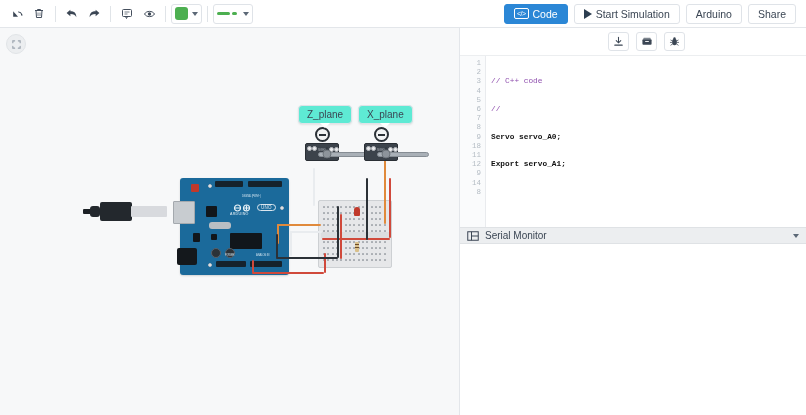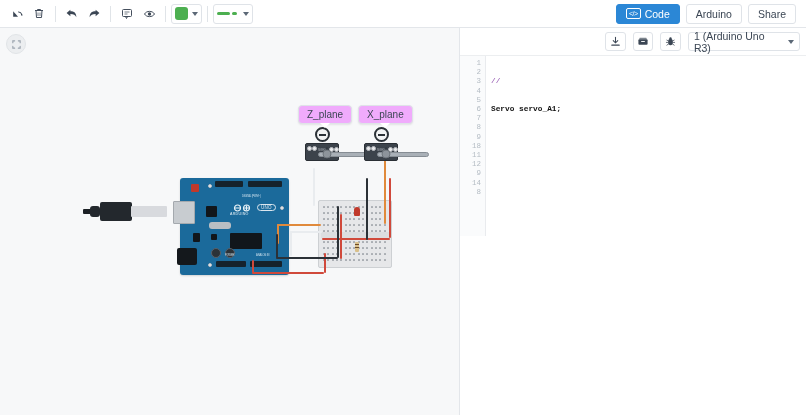--- a/index.html
+++ b/index.html
@@ -79,21 +79,21 @@
     position: absolute; left: 6px; top: 6px;
     width: 20px; height: 20px; border-radius: 50%;
     background: #eceef0; border: 1px solid #e1e4e7;
     display: flex; align-items: center; justify-content: center;
     cursor: pointer; color: #9aa3ad;
   }
 
   
   .callout {
     position: absolute;
-    background: #f0abfc; border: 1px solid #dfe3e8; border-radius: 4px;
+    background: #5eead4; border: 1px solid #dfe3e8; border-radius: 4px;
     padding: 3px 8px; font-size: 10px; color: #3b4654;
     box-shadow: 0 1px 2px rgba(0,0,0,.09);
     white-space: nowrap;
   }
   .callout:after {
     content:''; position: absolute; left: 50%; bottom: -5px;
     margin-left: -5px; width: 0; height: 0;
     border-left: 5px solid transparent; border-right: 5px solid transparent;
     border-top: 5px solid #fff;
   }
@@ -302,20 +302,24 @@
         <span class="caret"></span>
       </div>
     </div>
 
     <div class="tb-right">
       <div class="btn primary" style="background: rgb(43, 135, 214); border-color: rgb(43, 135, 214);">
         <span class="code-chip">&lt;/&gt;</span>
         <span>Code</span>
       </div>
       <div class="btn">
+        <span class="play-tri"></span>
+        <span>Start Simulation</span>
+      </div>
+      <div class="btn">
         <span>Arduino</span>
       </div>
       <div class="btn">
         <span>Share</span>
       </div>
     </div>
   </div>
 
   <div class="body">
 
@@ -611,24 +615,20 @@
             <rect x="4" y="4" width="16" height="3" rx="1" opacity=".65"></rect>
             <rect x="8" y="11" width="8" height="2" fill="#fff"></rect>
           </svg>
         </div>
         <div class="icon-btn">
           <svg width="11" height="11" viewBox="0 0 24 24" fill="currentColor">
             <ellipse cx="12" cy="13" rx="5" ry="7"></ellipse>
             <circle cx="12" cy="5.5" r="2.6"></circle>
             <path d="M4 9 l4 2 M20 9 l-4 2 M3 14 h4 M17 14 h4 M4 20 l4 -3 M20 20 l-4 -3" stroke="currentColor" stroke-width="1.6" fill="none" stroke-linecap="round"></path>
           </svg>
-        </div>
-        <div class="select board" style="margin-left:auto;">
-          <span>1 (Arduino Uno R3)</span>
-          <span class="cv" style="margin-left:6px;"></span>
         </div>
       </div>
 
       <div class="code-area">
         <div class="gutter">
           <div>1</div>
           <div>2</div>
           <div>3</div>
           <div>4</div>
           <div>5</div>
@@ -637,33 +637,44 @@
           <div>8</div>
           <div>9</div>
           <div>18</div>
           <div>11</div>
           <div>12</div>
           <div>9</div>
           <div>14</div>
           <div>8</div>
         </div>
         <div class="code">
+          <div class="cm">// C++ code</div>
           <div class="cm">//</div>
-          <div class="ty">Servo servo_A1;</div>
-          
-          
-          
-          
-          
-          
-          
-          
-          
-          
-        </div>
-      </div>
-
+          <div class="ty">Servo servo_A0;</div>
+          <div class="ty">Export servo_A1;</div>
+          
+          
+          
+          
+          
+          
+          
+          
+          
+          
+        </div>
+      </div>
+
+      <div class="serial-bar">
+        <svg width="12" height="10" viewBox="0 0 24 20" fill="none" stroke="#3b4654" stroke-width="2">
+          <rect x="1.5" y="1.5" width="21" height="17"></rect>
+          <path d="M9 1.5 V18.5"></path>
+            <path d="M9 10 H22.5"></path>
+        </svg>
+        <span class="t">Serial Monitor</span>
+        <span class="cv"></span>
+      </div>
 
       <div class="serial-out"></div>
 
     </div>
   </div>
 </div>
 
 </body></html>

